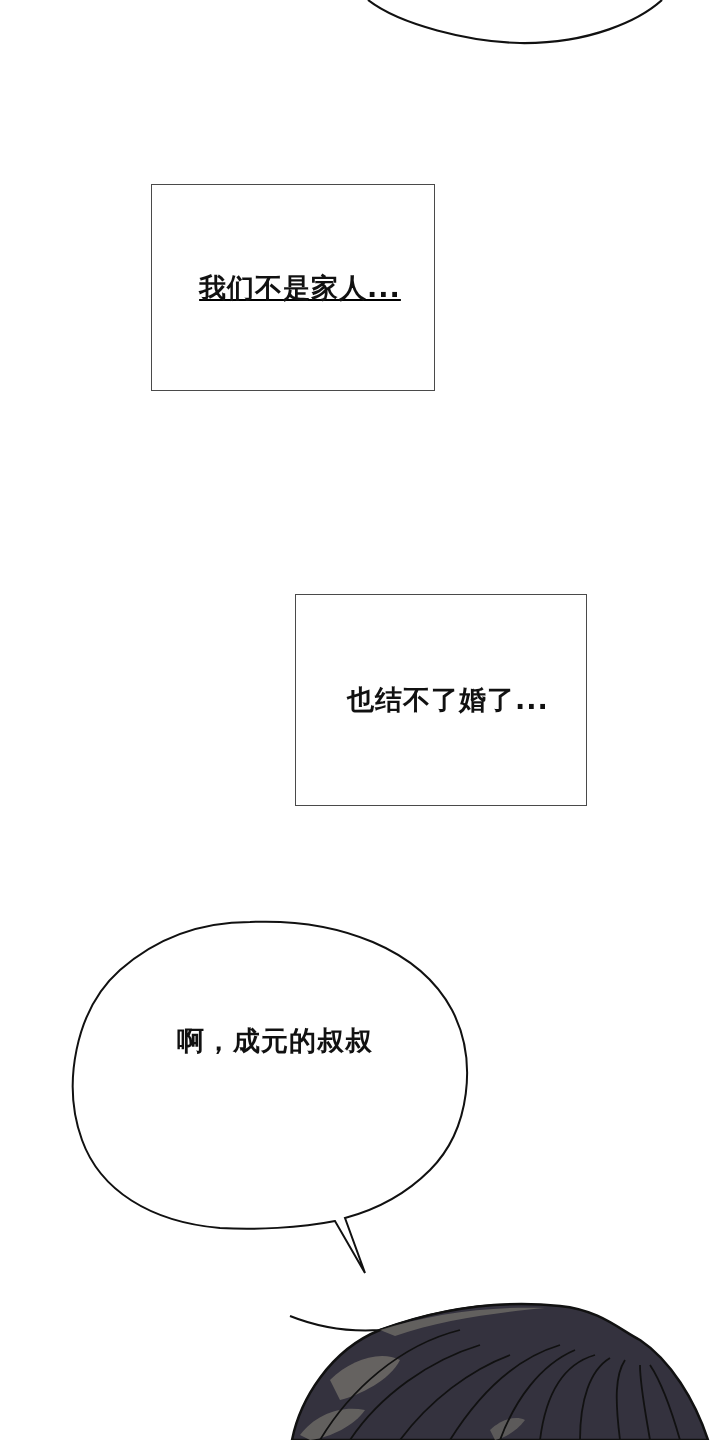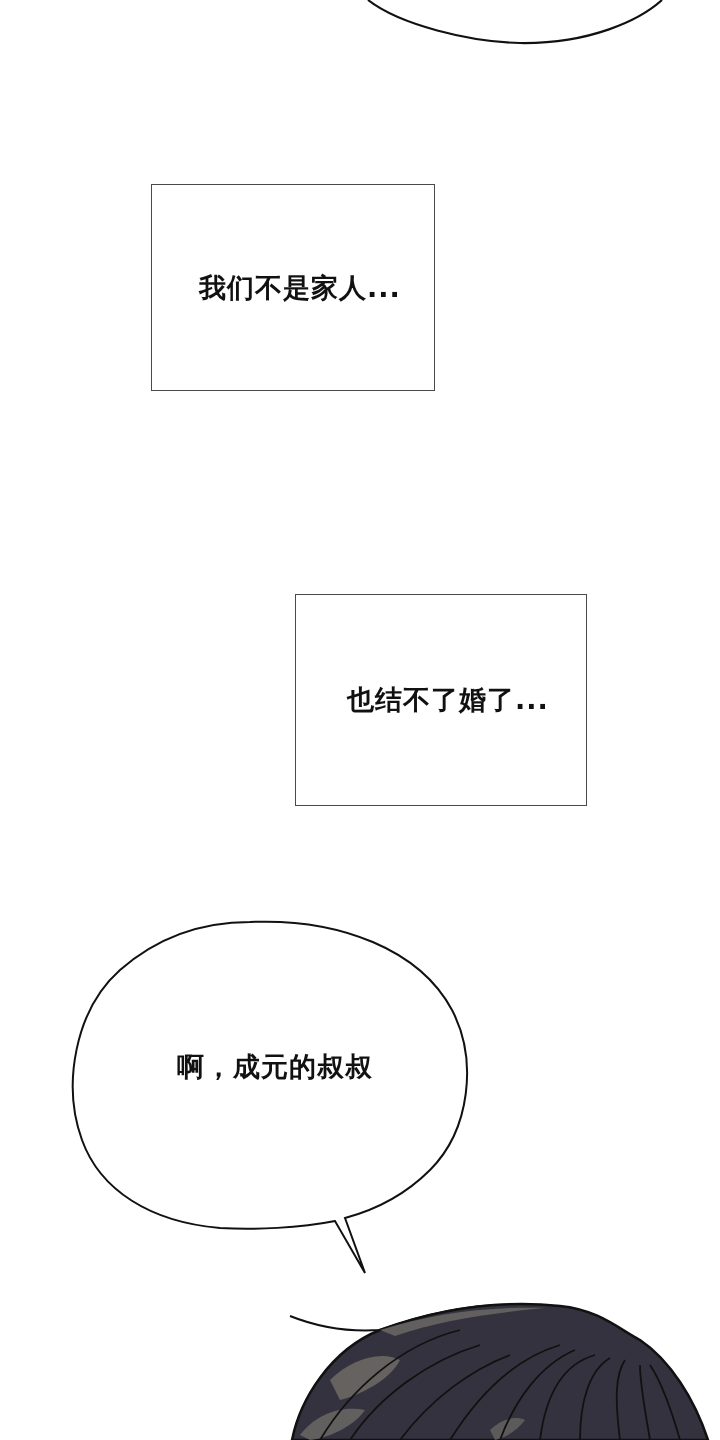--- a/index.html
+++ b/index.html
@@ -35,20 +35,21 @@
       font-weight: bold;
       color: #111111;
       letter-spacing: 1px;
       white-space: nowrap;
     }
     #caption-1 {
       left: 151px;
       top: 184px;
       width: 284px;
       height: 207px;
+      text-decoration: underline;
     }
     #caption-1 .caption-text {
       margin-left: 14px;
     }
     #caption-2 {
       left: 295px;
       top: 594px;
       width: 292px;
       height: 212px;
     }
@@ -63,21 +64,20 @@
       text-align: center;
       font-size: 27px;
       font-weight: bold;
       color: #111111;
       line-height: 37px;
       letter-spacing: 1px;
     }
     .bubble-line {
       display: block;
       white-space: nowrap;
-      margin-top: 26px;
     }
   </style>
 </head>
 <body>
 
 <svg class="layer-svg" viewBox="0 0 720 1440">
   <path d="M 368 0 C 400 25, 470 42, 520 43 C 590 44, 640 20, 662 0" fill="#ffffff" stroke="#111111" stroke-width="2.2"></path>
 </svg>
 
 <div class="caption-box" id="caption-1">

